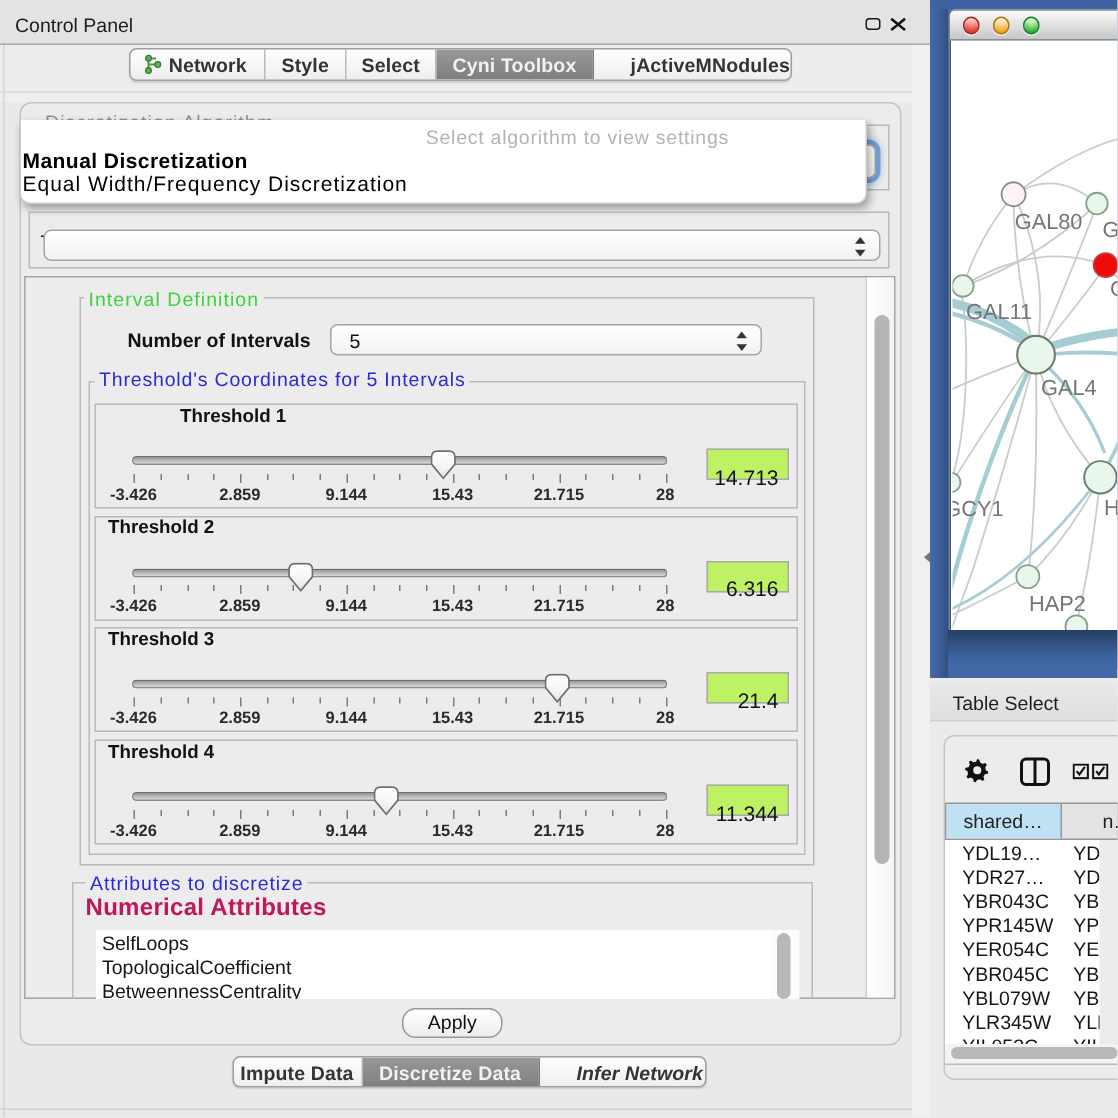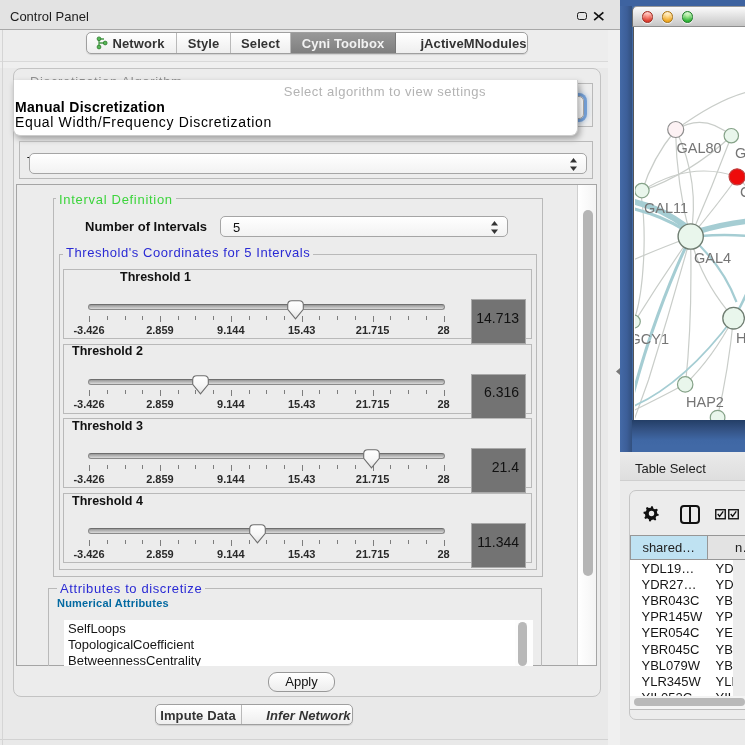--- a/index.html
+++ b/index.html
@@ -13,21 +13,21 @@
 .seg > div { font-size:13px; font-weight:bold; color:#333; text-align:center; line-height:21px; border-right:1px solid #b9b9b9; white-space:nowrap; letter-spacing:0.1px; }
 .seg > div:last-child { border-right:none;padding-left:24px; }
 .seg > div.sel { background:linear-gradient(#989898,#7f7f7f); color:#f2f2f2; border-right:1px solid #787878; }
 
 .combo { position:absolute; background:linear-gradient(#ffffff,#f2f2f2); border:1px solid #a5a5a5; border-radius:5px; font-size:13px; color:#111; }
 .combo .arr { position:absolute; width:9px; top:0; bottom:0; }
 .grp { position:absolute; border:1px solid #b9b9b9; }
 .grplab { position:absolute; font-size:13px; background:#ececec; padding:0 3px; white-space:nowrap; }
 .tick { position:absolute; width:1px; background:#7d7d7d; }
 .tlab { position:absolute; font-size:11px; font-weight:bold; color:#2a2a2a; transform:translateX(-50%); }
-.vbox { position:absolute; width:55px; height:45px; background:#737373; border:1px solid #a9a9a9; font-size:14px; color:#111; text-align:right; padding:9.5px 6px 0 0; }
+.vbox { position:absolute; width:55px; height:21px; background:#bef264; border:1px solid #a9a9a9; font-size:14px; color:#111; text-align:right; padding:9.5px 6px 0 0; }
 .track { position:absolute; height:6px; border-radius:3px; background:linear-gradient(#989898,#dadada); border:1px solid #8a8a8a; border-top-color:#6e6e6e; }
 .row { position:absolute; font-size:13px; color:#161616; white-space:nowrap; }
 </style>
 </head>
 <body>
 
 <div class="abs" style="left:0;top:0;width:620px;height:745px;background:#e9e9e9;"></div>
 
 <div class="abs" style="left:0;top:0;width:620px;height:30px;background:#e3e3e3;border-bottom:1px solid #a8a8a8;"></div>
 <div class="abs t13" style="left:10px;top:9px;">Control Panel</div>
@@ -228,36 +228,37 @@
 <div class="tlab" style="left:230.8px;top:547.5px;">9.144</div>
 <div class="tlab" style="left:301.7px;top:547.5px;">15.43</div>
 <div class="tlab" style="left:372.6px;top:547.5px;">21.715</div>
 <div class="tlab" style="left:443.5px;top:547.5px;">28</div>
 <svg class="abs" style="left:249.1px;top:524.2px;" width="17" height="20" viewBox="0 0 17 20">
       <path d="M0.7 4.8 Q0.7 0.7 4.8 0.7 L12.2 0.7 Q16.3 0.7 16.3 4.8 L16.3 9.4 L8.5 18.8 L0.7 9.4 Z" fill="url(#thg)" stroke="#6e6e6e" stroke-width="1.1"></path>
     </svg>
 <div class="vbox" style="left:471px;top:523px;">11.344</div>
 <div class="grp" style="left:48px;top:587.5px;width:494px;height:90px;border-bottom:none;"></div>
 <div class="grplab" style="left:57px;top:581px;letter-spacing:0.6px;color:#2a2ad4;">Attributes to discretize</div>
-<div class="abs bold" style="left:57px;top:597px;font-size:11px;letter-spacing:0.2px;color:#0369a1;">Numerical Attributes</div>
+<div class="abs bold" style="left:57px;top:597px;font-size:16px;letter-spacing:0.2px;color:#be185d;">Numerical Attributes</div>
 <div class="abs" style="left:64px;top:620px;width:451px;height:46px;background:#ffffff;"></div>
 <div class="row" style="left:68px;top:621px;">SelfLoops</div>
 <div class="row" style="left:68px;top:637px;">TopologicalCoefficient</div>
 <div class="row" style="left:68px;top:653px;height:13px;overflow:hidden;">BetweennessCentrality</div>
 <div class="abs" style="left:515px;top:620px;width:18px;height:46px;background:#fdfdfd;"></div>
 <div class="abs" style="left:517.5px;top:622px;width:9.5px;height:44px;background:#b8b8b8;border-radius:4.5px;"></div>
 </div>
 
 <div class="abs" style="left:577px;top:185px;width:18.5px;height:480px;background:linear-gradient(90deg,#ffffff,#f4f4f4);border-left:1px solid #cfcfcf;"></div>
 <div class="abs" style="left:582.5px;top:210px;width:10px;height:366px;background:#b5b5b5;border-radius:5px;"></div>
 
 <div class="abs" style="left:268px;top:672px;width:67px;height:19.5px;background:linear-gradient(#ffffff,#ededed);border:1px solid #989898;border-radius:9px;text-align:center;font-size:13px;color:#111;line-height:18px;">Apply</div>
 
 <div class="seg" style="left:154.5px;top:703.5px;height:21.5px;">
   <div style="width:86px;">Impute Data</div>
+  <div class="sel" style="width:118px;">Discretize Data</div>
   <div style="width:110px;font-style:italic;">Infer Network</div>
 </div>
 <div class="abs" style="left:0;top:739px;width:618px;height:1px;background:#d2d2d2;"></div>
 <div class="abs" style="left:2px;top:30px;width:1px;height:715px;background:#d5d5d5;"></div>
 
 <div class="abs" style="left:608px;top:30px;width:12px;height:715px;background:#f0f0f0;"></div>
 <svg class="abs" style="left:615.5px;top:368px;" width="4" height="7" viewBox="0 0 4 7">
     <path d="M4 0 L4 7 L0 3.5 Z" fill="#777"></path>
   </svg>
 

